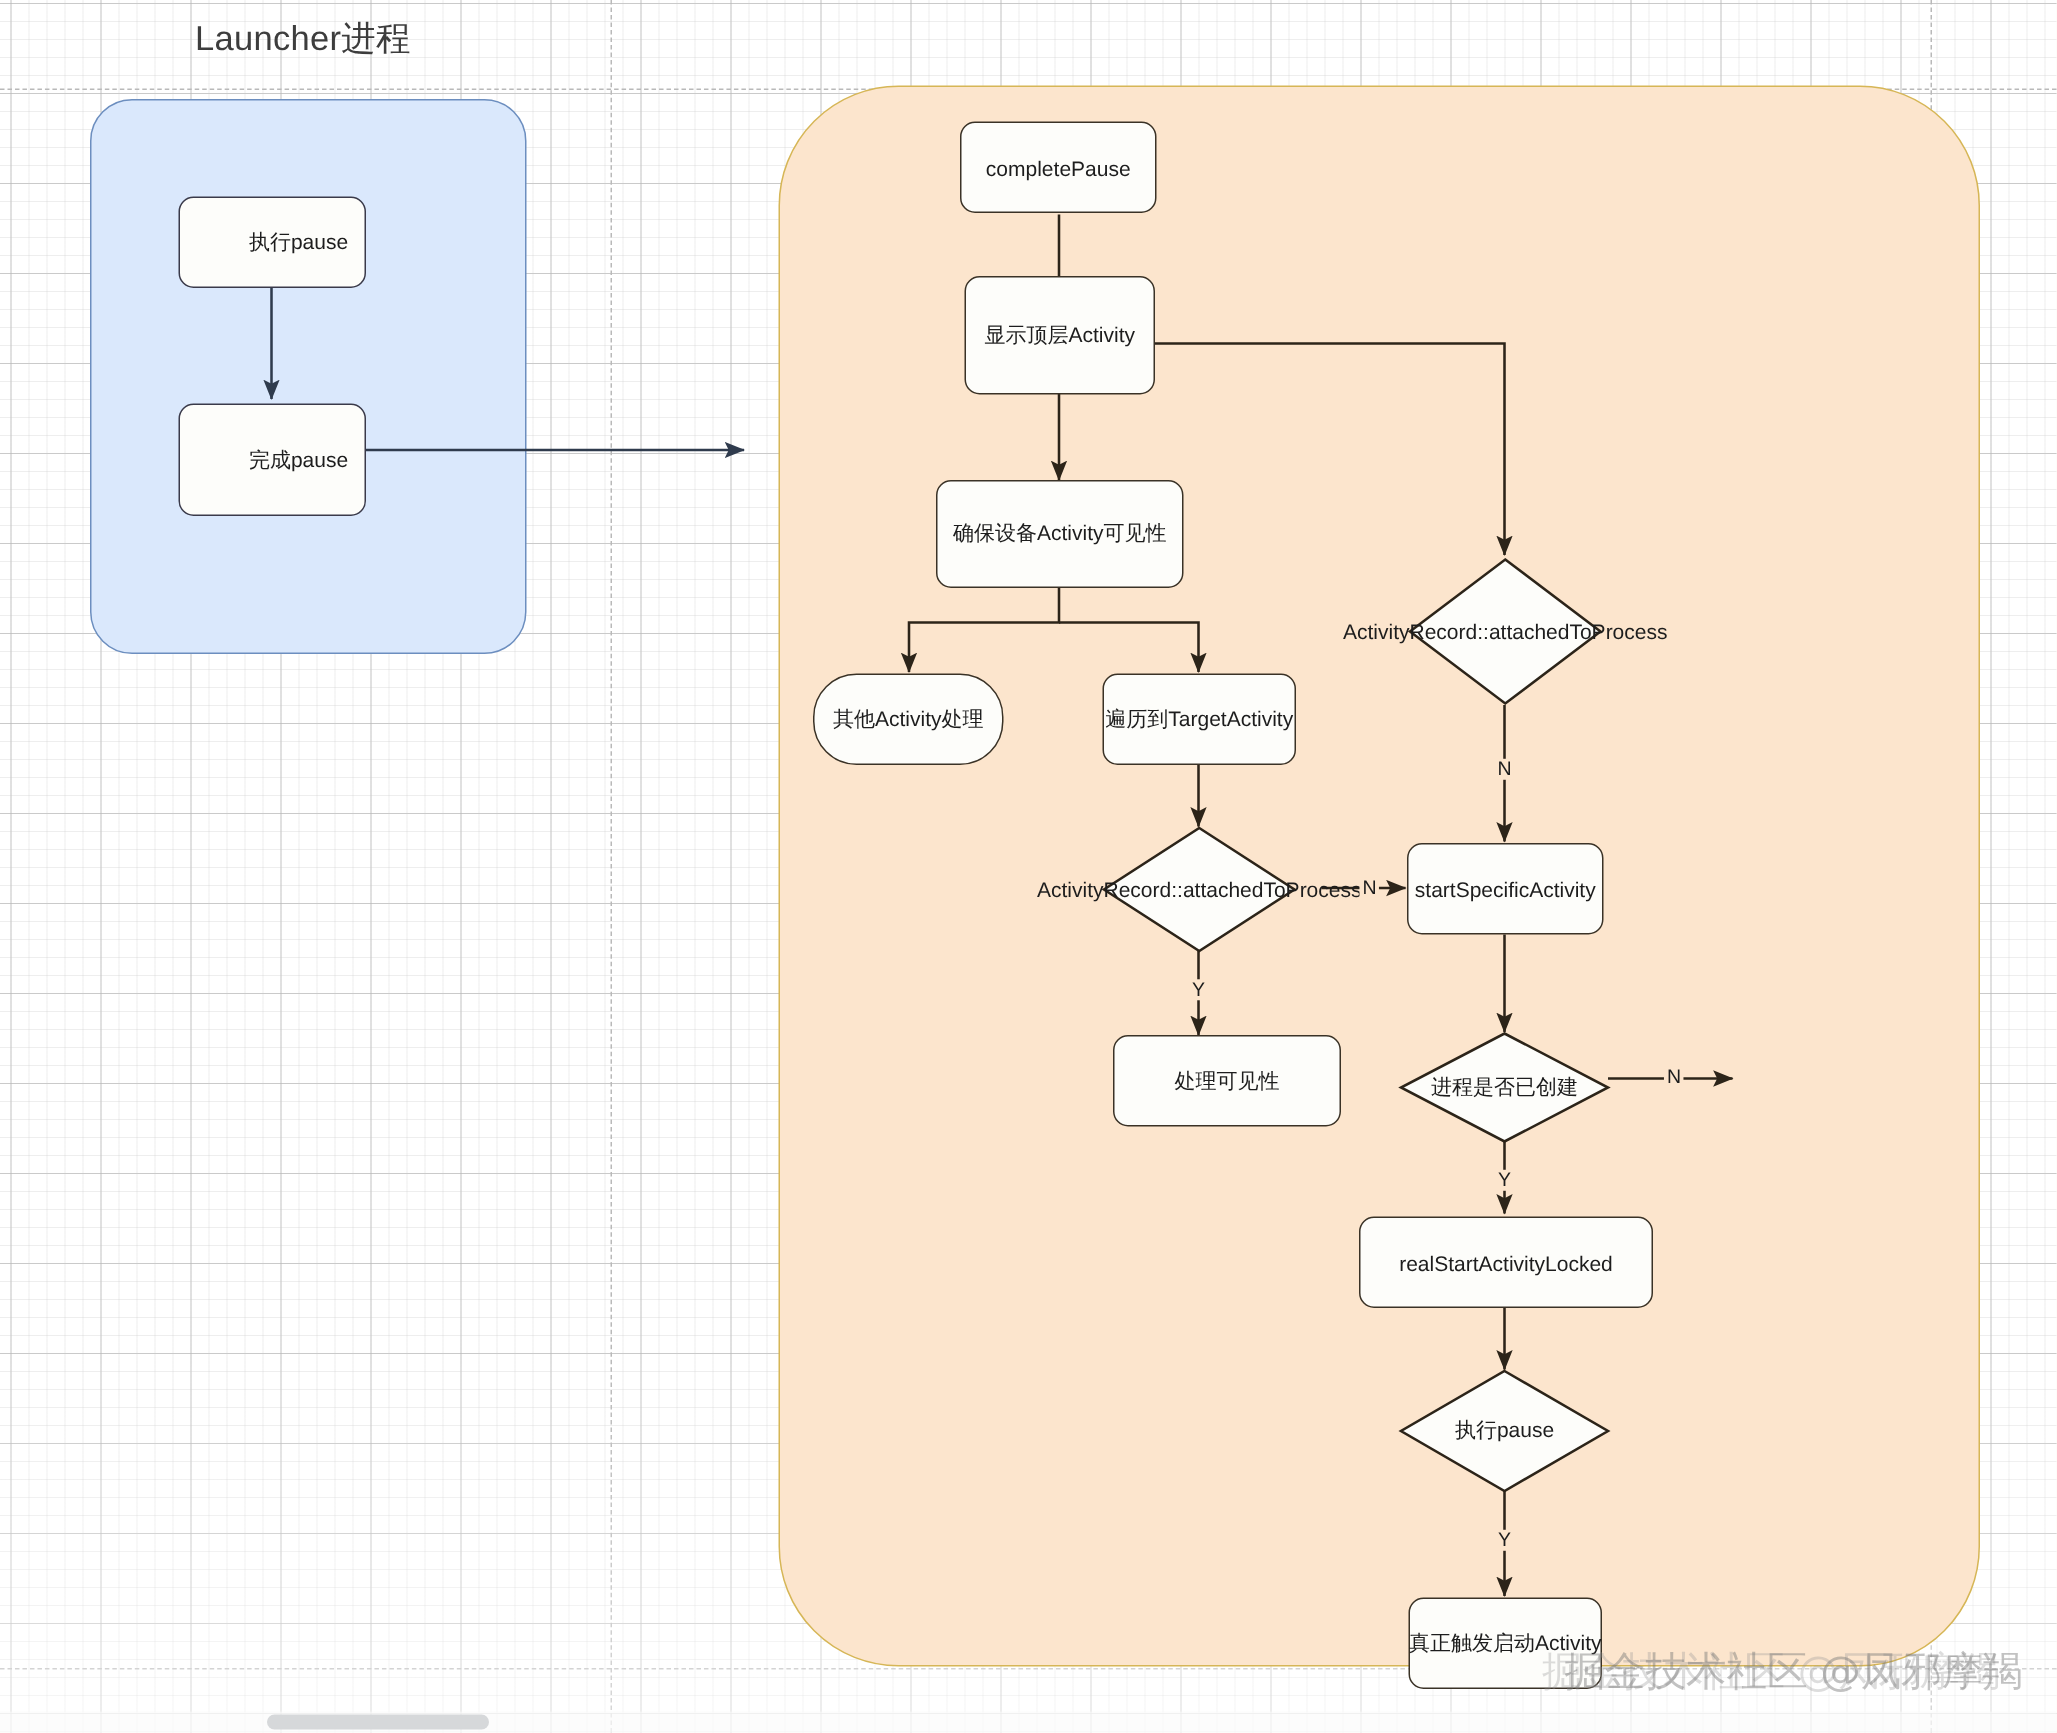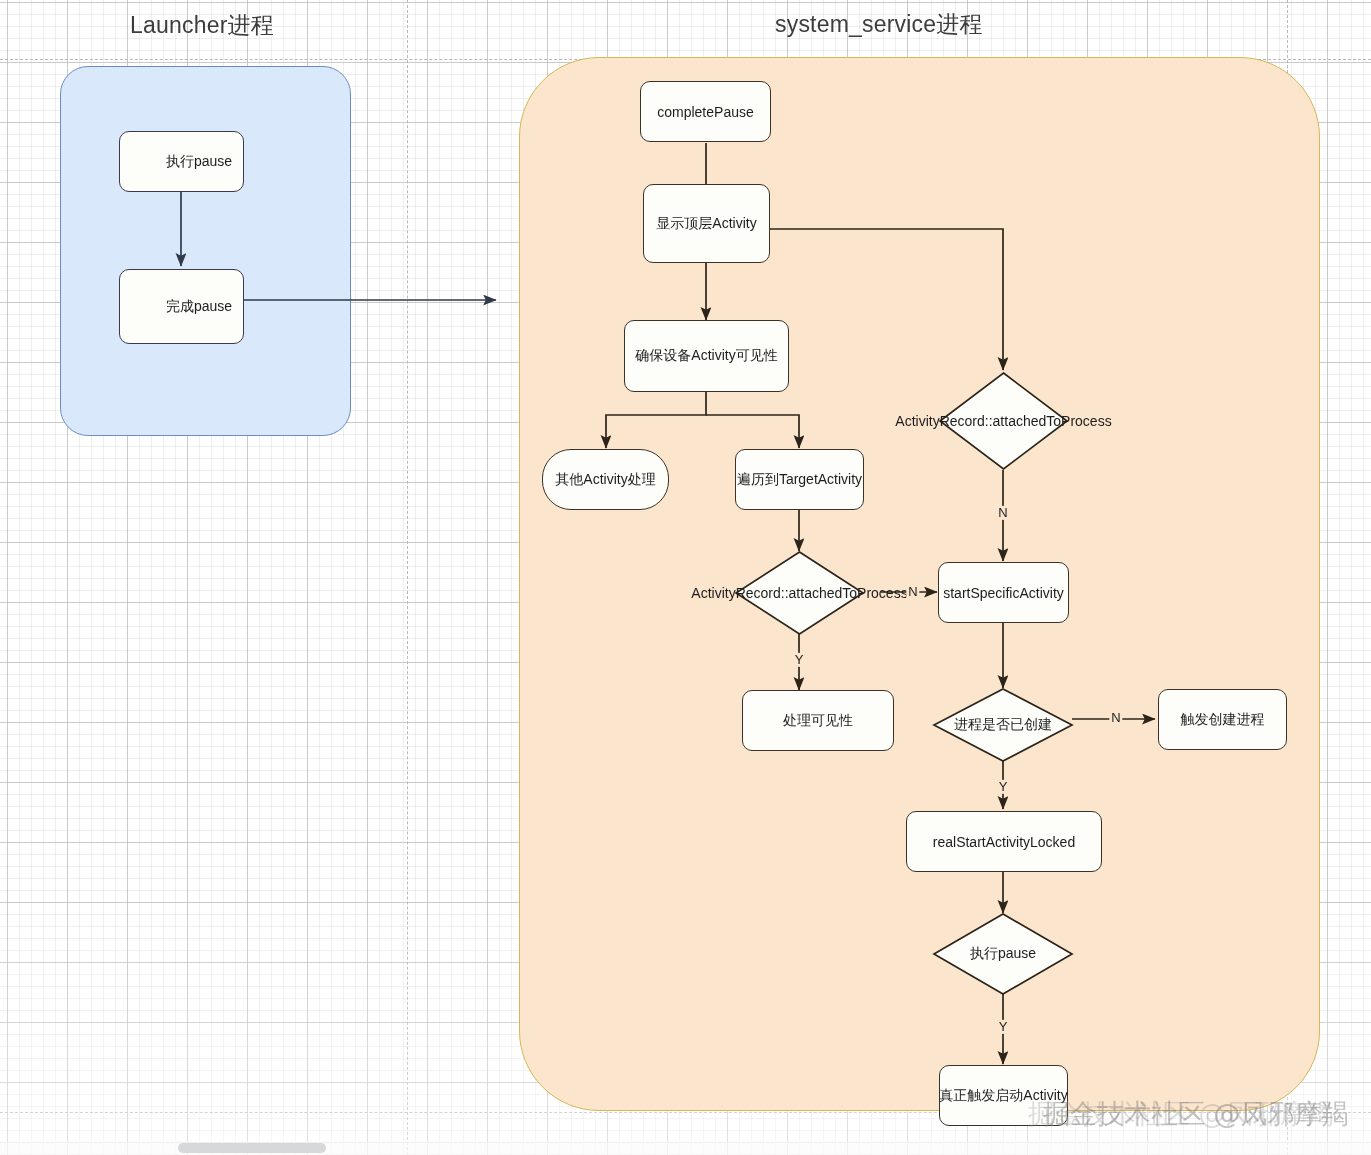--- a/index.html
+++ b/index.html
@@ -157,21 +157,20 @@
 <div id="canvas">
 
   <div class="pagebreak h" style="left:0; top:59px; width:1371px;"></div>
   <div class="pagebreak h" style="left:0; top:1112px; width:1371px;"></div>
   <div class="pagebreak v" style="left:407px; top:0; height:1155px;"></div>
   <div class="pagebreak v" style="left:1287px; top:0; height:1155px;"></div>
 
   <div class="grid-fade"></div>
 
   <div class="lane-title" style="left:130px; top:10px;">Launcher进程</div>
-  <div class="lane-title" style="left:775px; top:9px;">system_service进程</div>
 
   <div class="container-box container-launcher" style="left:60px; top:66px; width:291px; height:370px;"></div>
   <div class="container-box container-service" style="left:519px; top:57px; width:801px; height:1054px;"></div>
 
   <svg class="edge-layer" viewBox="0 0 1371 1155">
     <defs>
       <marker id="ah" markerWidth="9" markerHeight="9" refX="7.6" refY="3.2" orient="auto" markerUnits="strokeWidth">
         <path d="M0,0 L8,3.2 L0,6.4 L1.6,3.2 z" fill="#2c2419"></path>
       </marker>
       <marker id="ahb" markerWidth="9" markerHeight="9" refX="7.6" refY="3.2" orient="auto" markerUnits="strokeWidth">
@@ -268,23 +267,20 @@
   </div>
 
   <div class="node" style="left:742px; top:690px; width:152px; height:61px;">
     <span>处理可见性</span>
   </div>
 
   <div class="node" style="left:938px; top:562px; width:131px; height:61px;">
     <span>startSpecificActivity</span>
   </div>
 
-  <div class="node" style="left:1158px; top:689px; width:129px; height:61px;">
-    <span>触发创建进程</span>
-  </div>
 
   <div class="node" style="left:906px; top:811px; width:196px; height:61px;">
     <span>realStartActivityLocked</span>
   </div>
 
   <div class="node" style="left:939px; top:1065px; width:129px; height:61px;">
     <span>真正触发启动Activity</span>
   </div>
 
   <div class="edge-label" style="left:913px; top:592px;">N</div>

